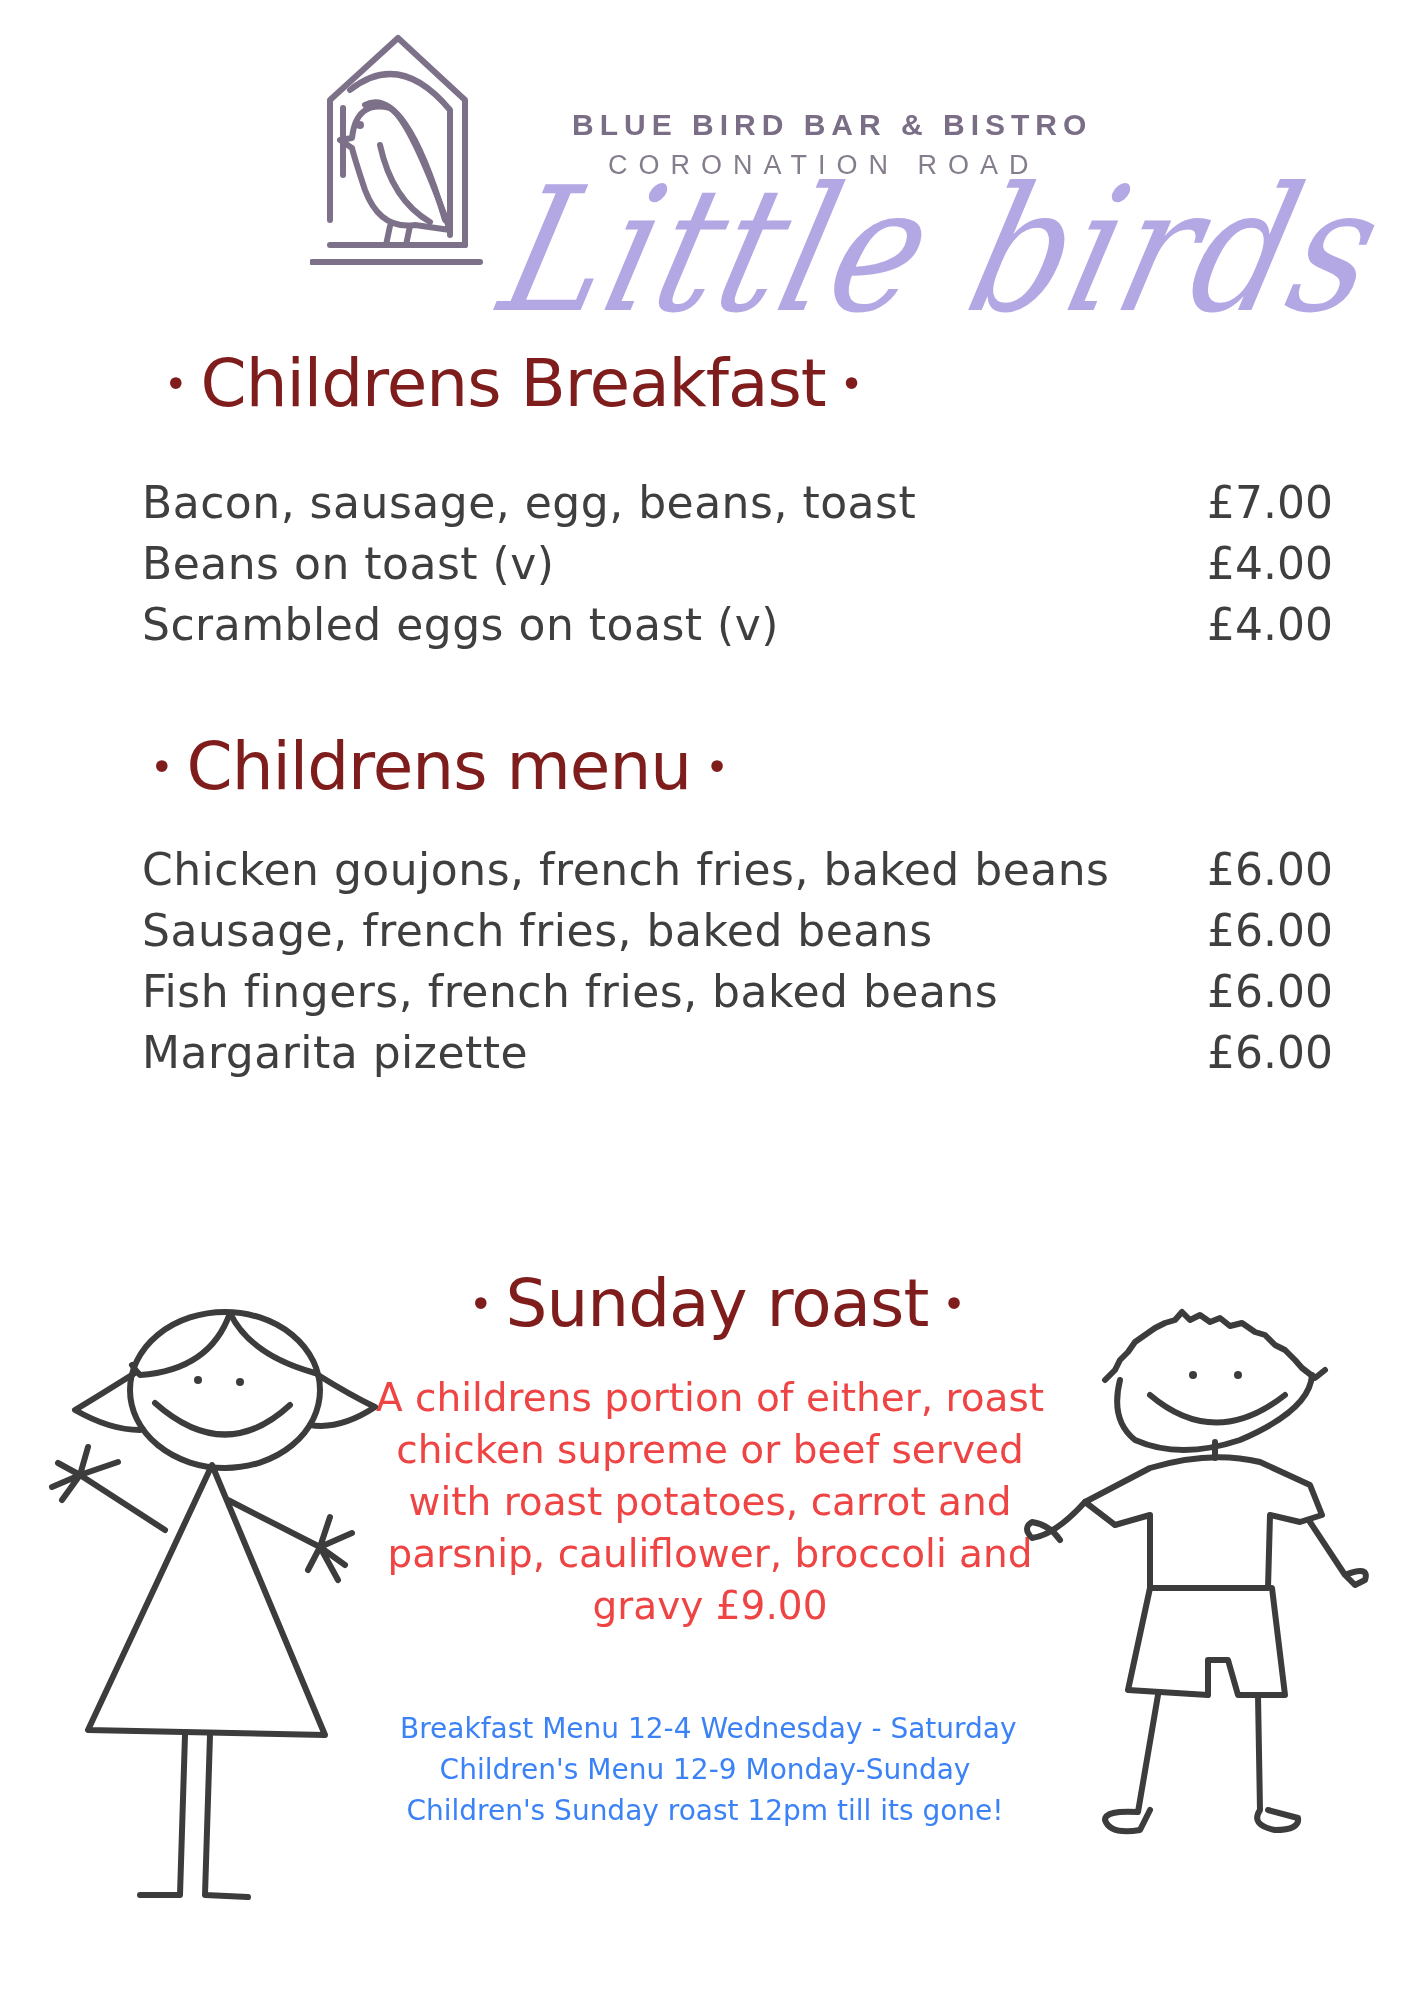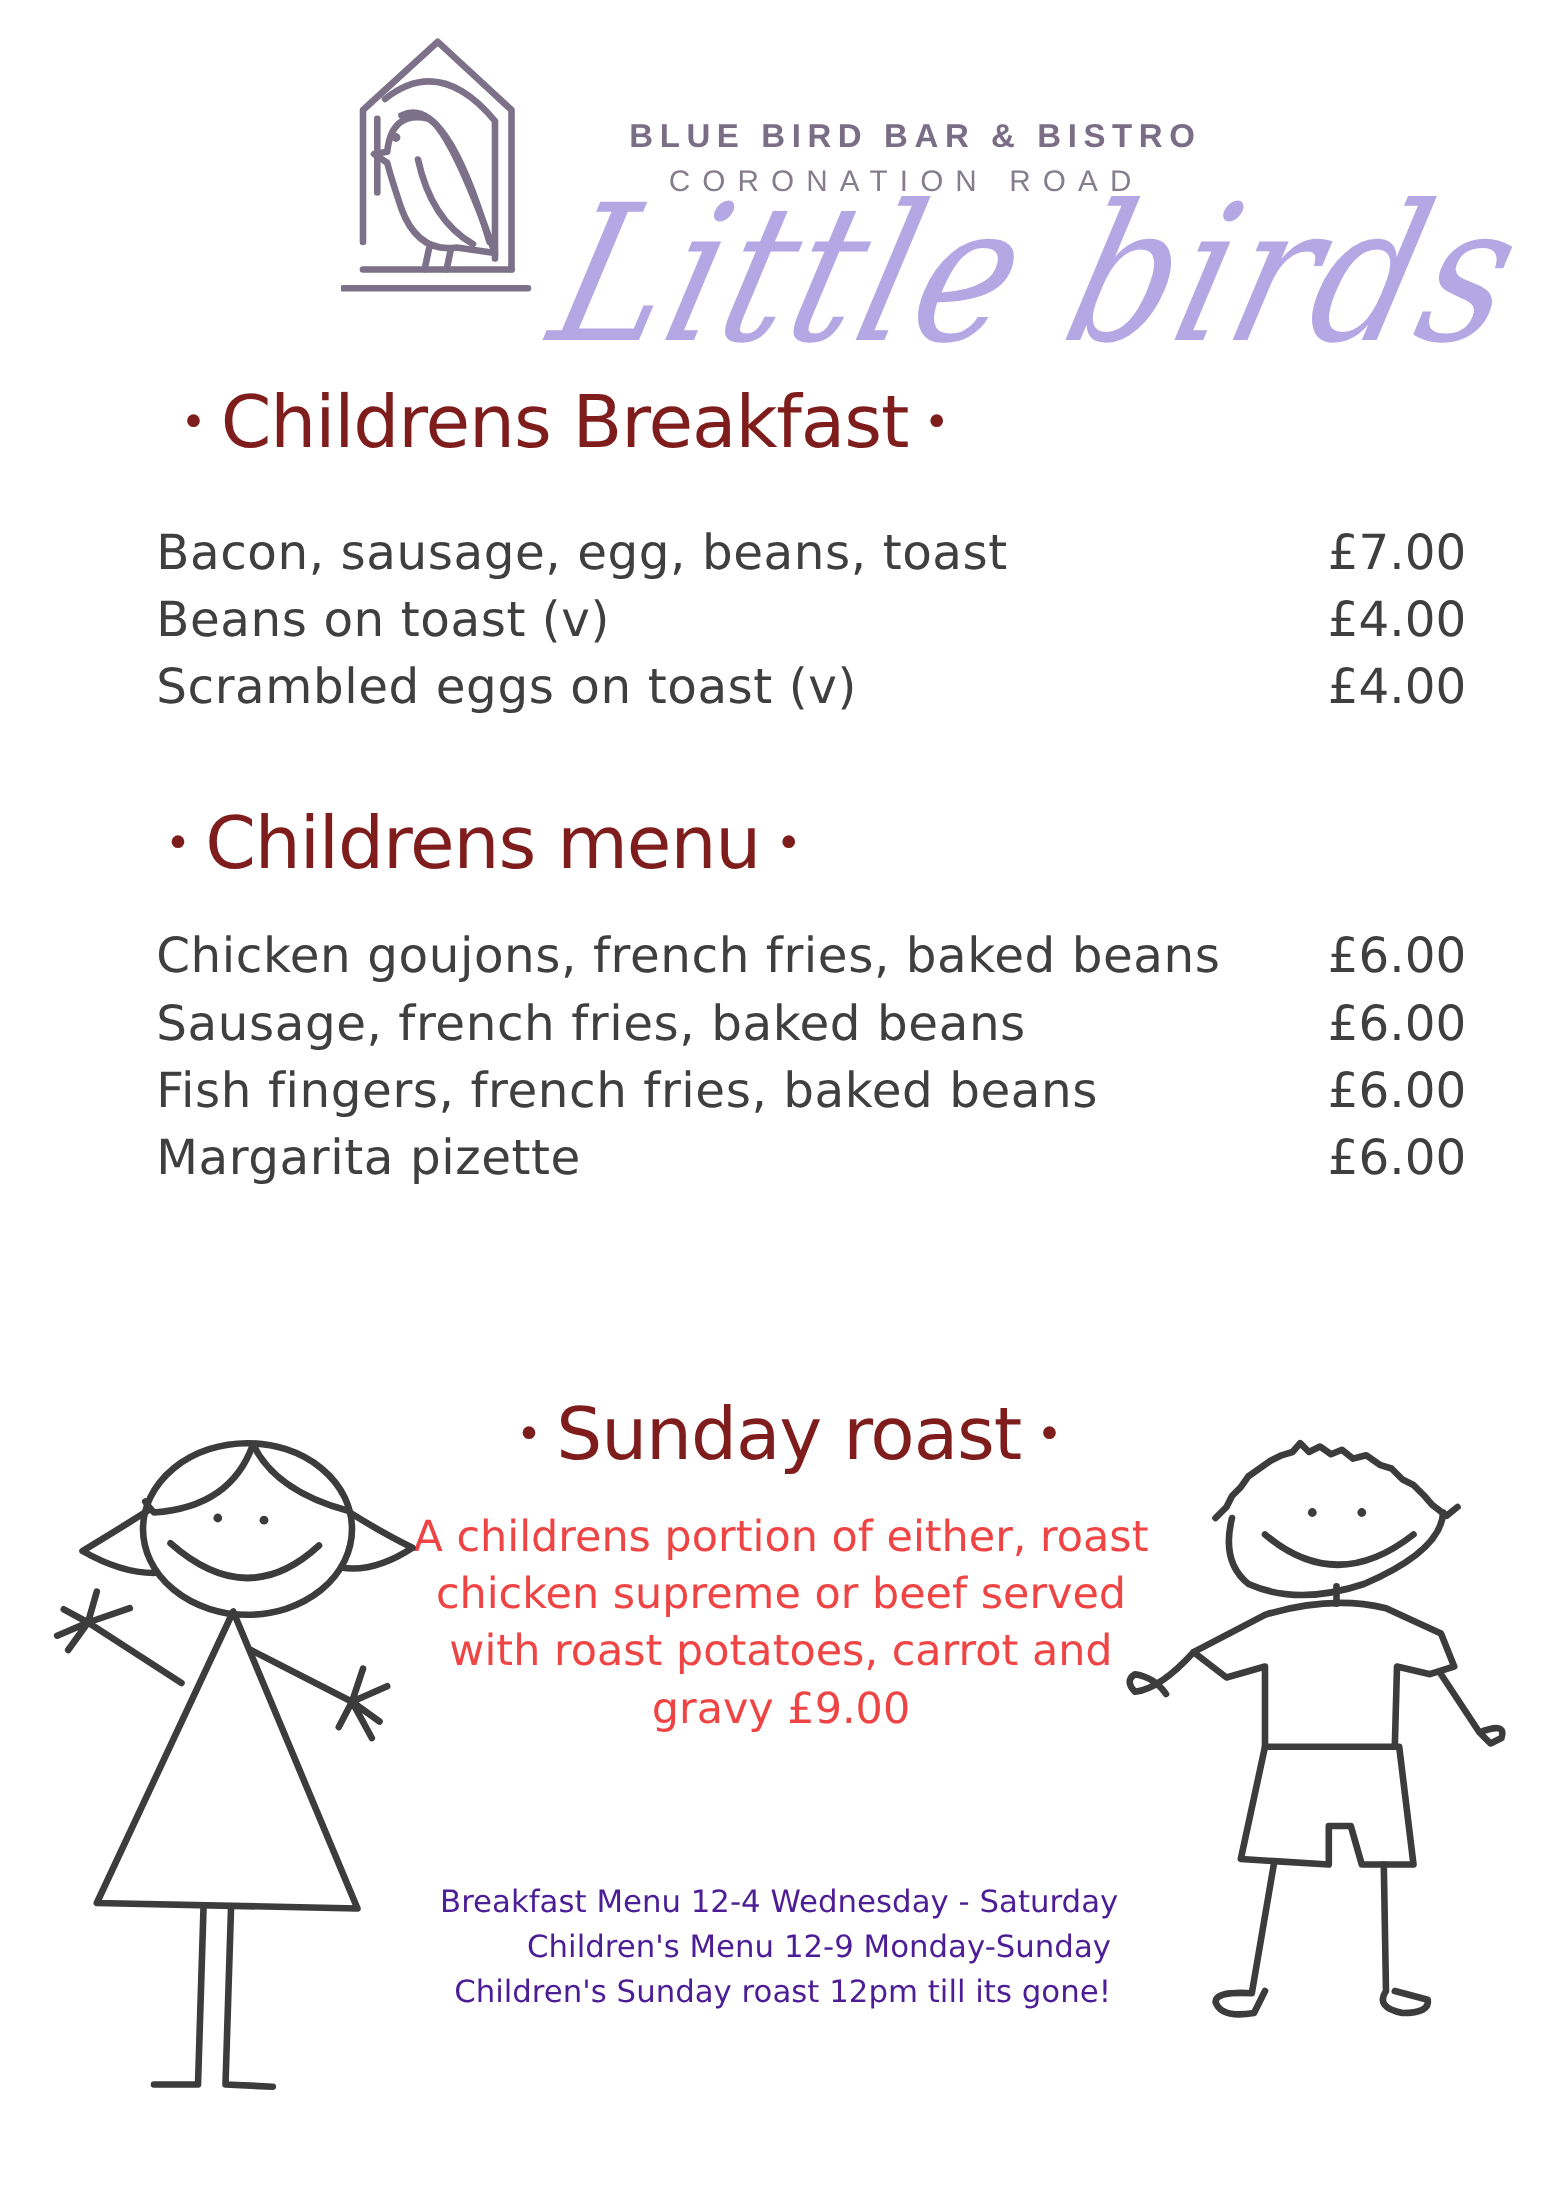--- a/index.html
+++ b/index.html
@@ -25,22 +25,22 @@
   
   .item-list { left: 142px; width: 1185px; }
   .item-row { display: flex; justify-content: space-between; align-items: baseline;
               height: 61px; font-size: 44px; color: #3f3f3f; white-space: nowrap; }
   .item-name { font-family: "DejaVu Sans", sans-serif; letter-spacing: 0.5px; margin-top: 19px; }
   .item-price { font-family: "DejaVu Sans", sans-serif; width: 120px; text-align: right; }
 
   
   .roast-desc { left: 370px; top: 1372px; width: 680px; text-align: center; font-size: 39px;
                 line-height: 52px; color: #ef4444; }
-  .hours { left: 400px; top: 1708px; width: 610px; text-align: right; font-size: 28px;
-           line-height: 41px; color: #4c1d95; }
+  .hours { left: 400px; top: 1708px; width: 610px; text-align: center; font-size: 28px;
+           line-height: 41px; color: #3b82f6; }
   .hours div { white-space: nowrap; }
 
   .figure { stroke: #3c3c3c; stroke-width: 6; fill: none; stroke-linecap: round; stroke-linejoin: round; }
 </style>
 </head>
 <body>
 
 <div class="abs logo-svg">
   <svg width="220" height="240" viewBox="0 0 220 240">
     <g stroke="#7d7189" stroke-width="6" fill="none" stroke-linecap="round" stroke-linejoin="round">
@@ -102,20 +102,21 @@
   </div>
 </div>
 
 <div class="abs section-title" style="left:455px; top:1265px;">
   <span class="dot">•</span><span>Sunday roast</span><span class="dot">•</span>
 </div>
 <div class="abs roast-desc">
   <div>A childrens portion of either, roast</div>
   <div>chicken supreme or beef served</div>
   <div>with roast potatoes, carrot and</div>
+  <div>parsnip, cauliflower, broccoli and</div>
   <div>gravy £9.00</div>
 </div>
 
 <div class="abs hours">
   <div>Breakfast Menu 12-4 Wednesday - Saturday</div>
   <div>Children's Menu 12-9 Monday-Sunday</div>
   <div>Children's Sunday roast 12pm till its gone!</div>
 </div>
 
 <div class="abs" style="left:40px; top:1295px; width:360px; height:620px;">

